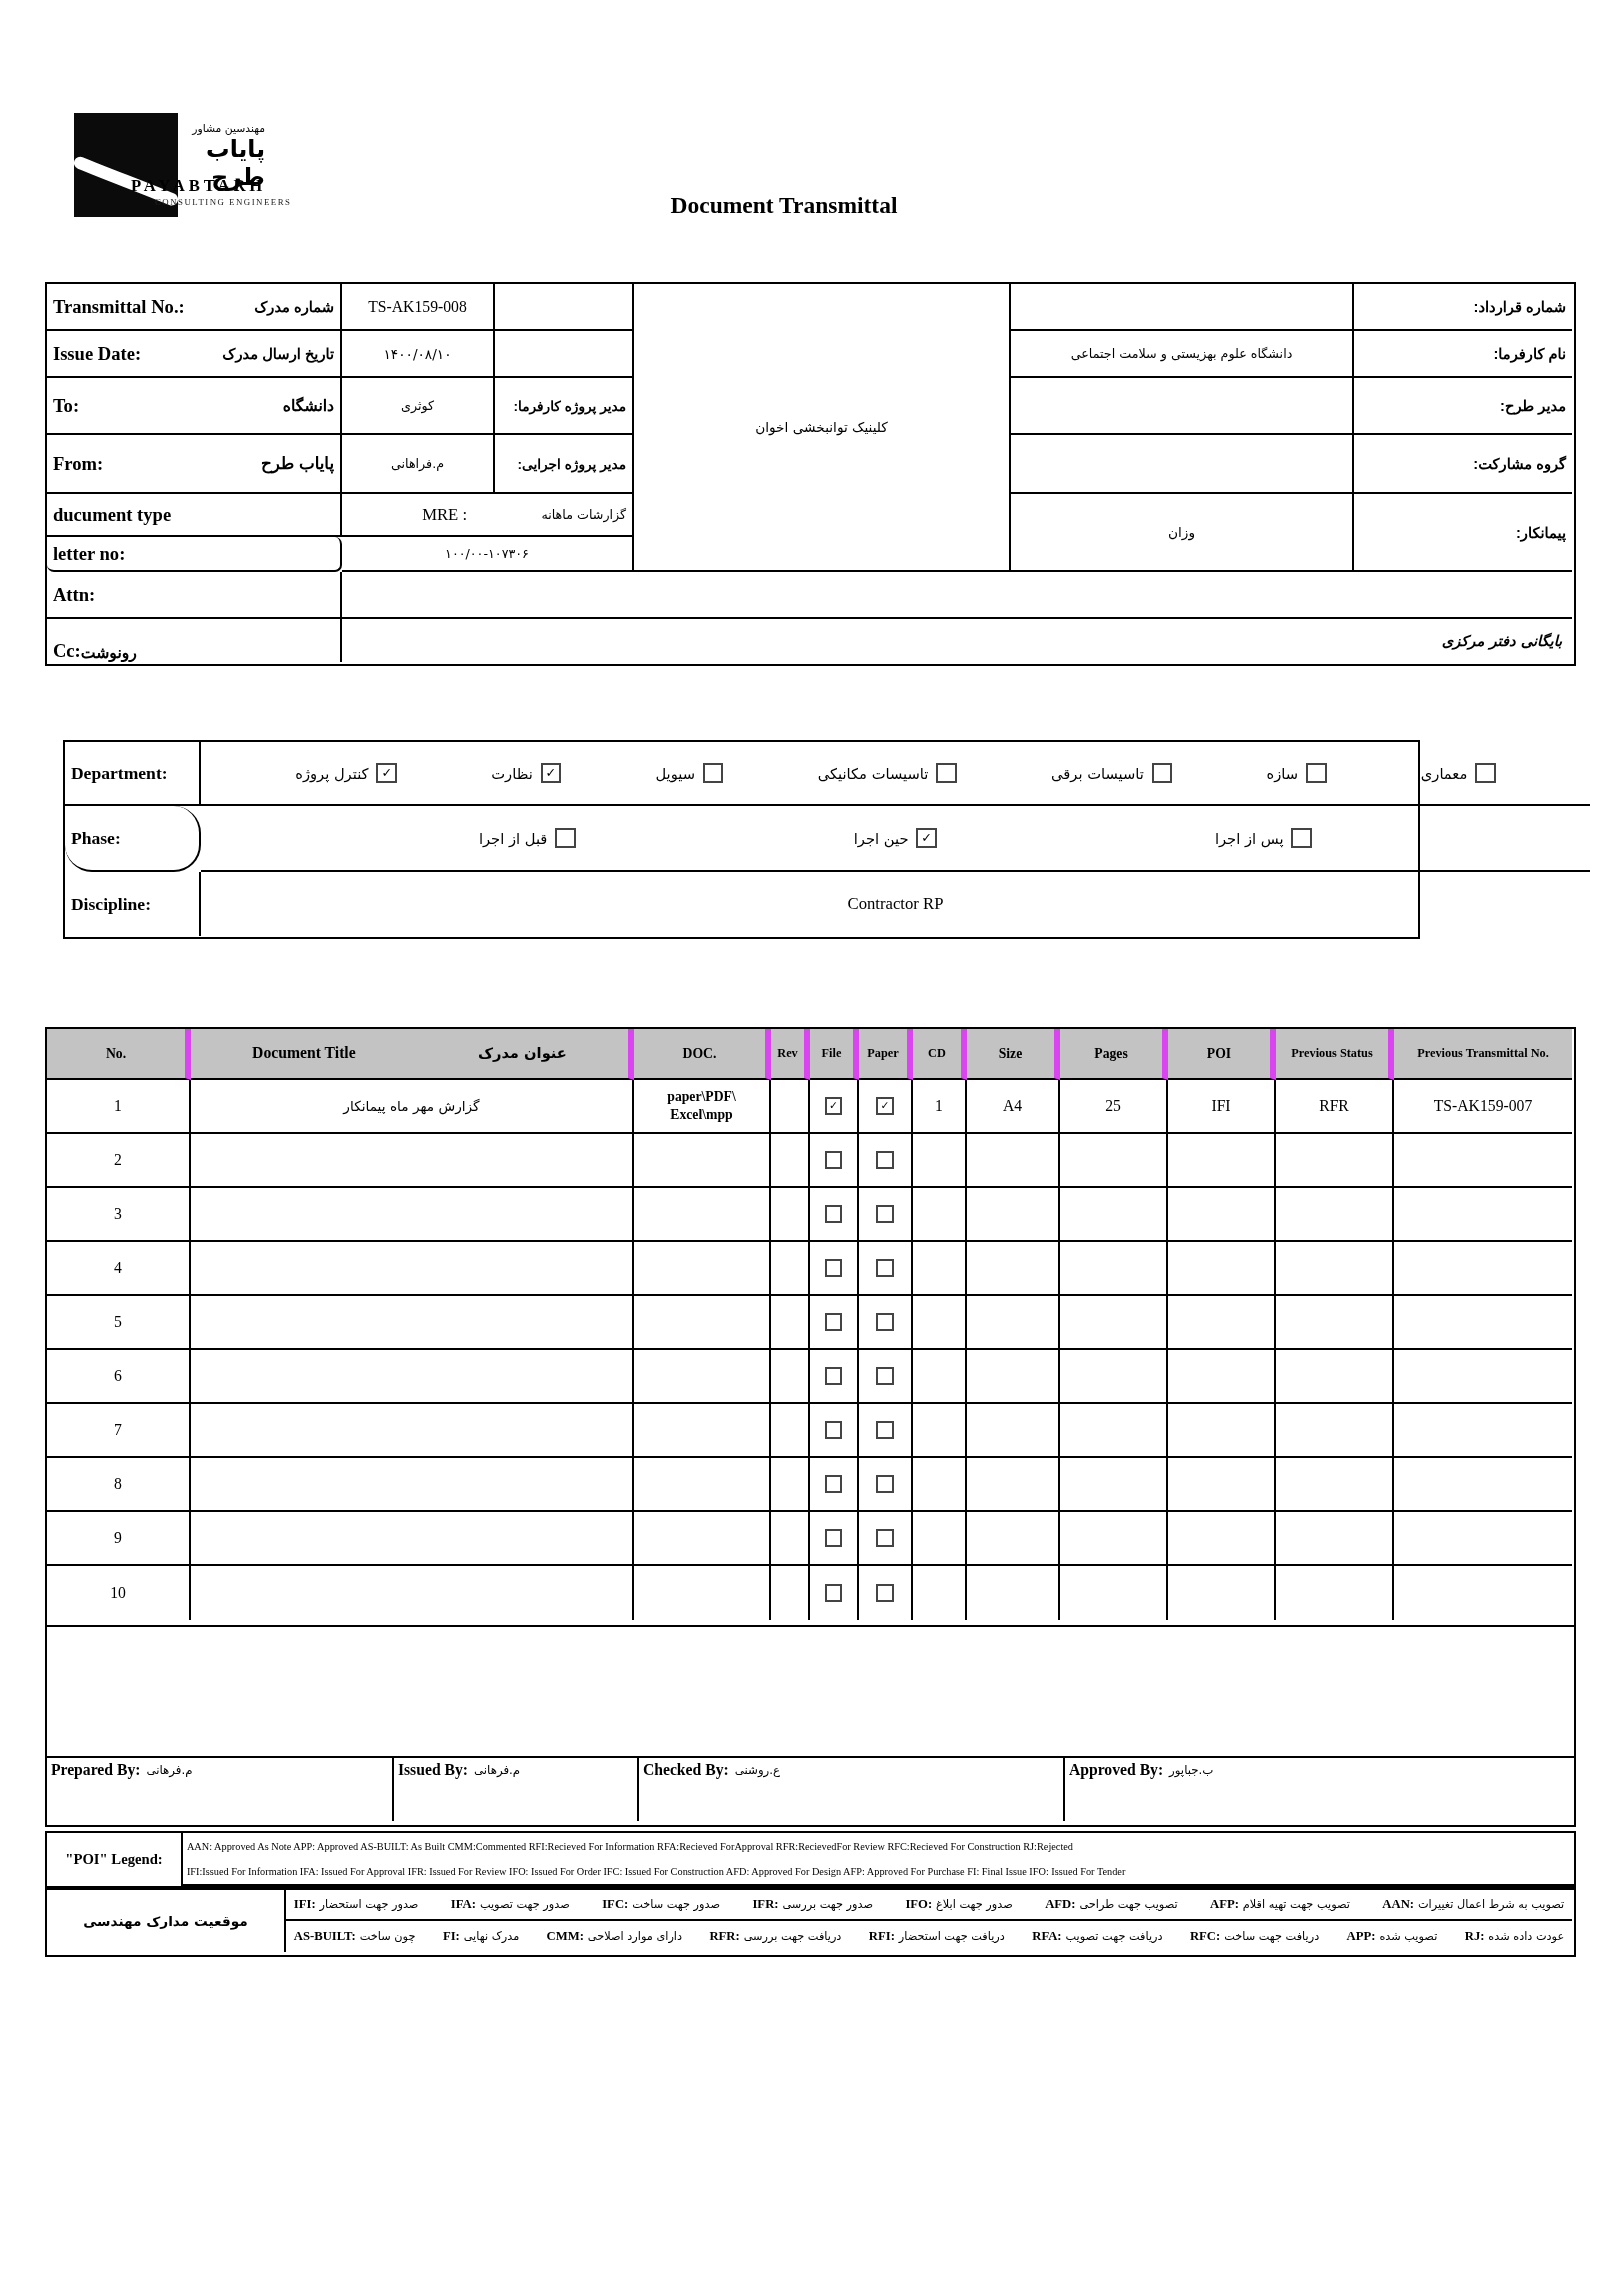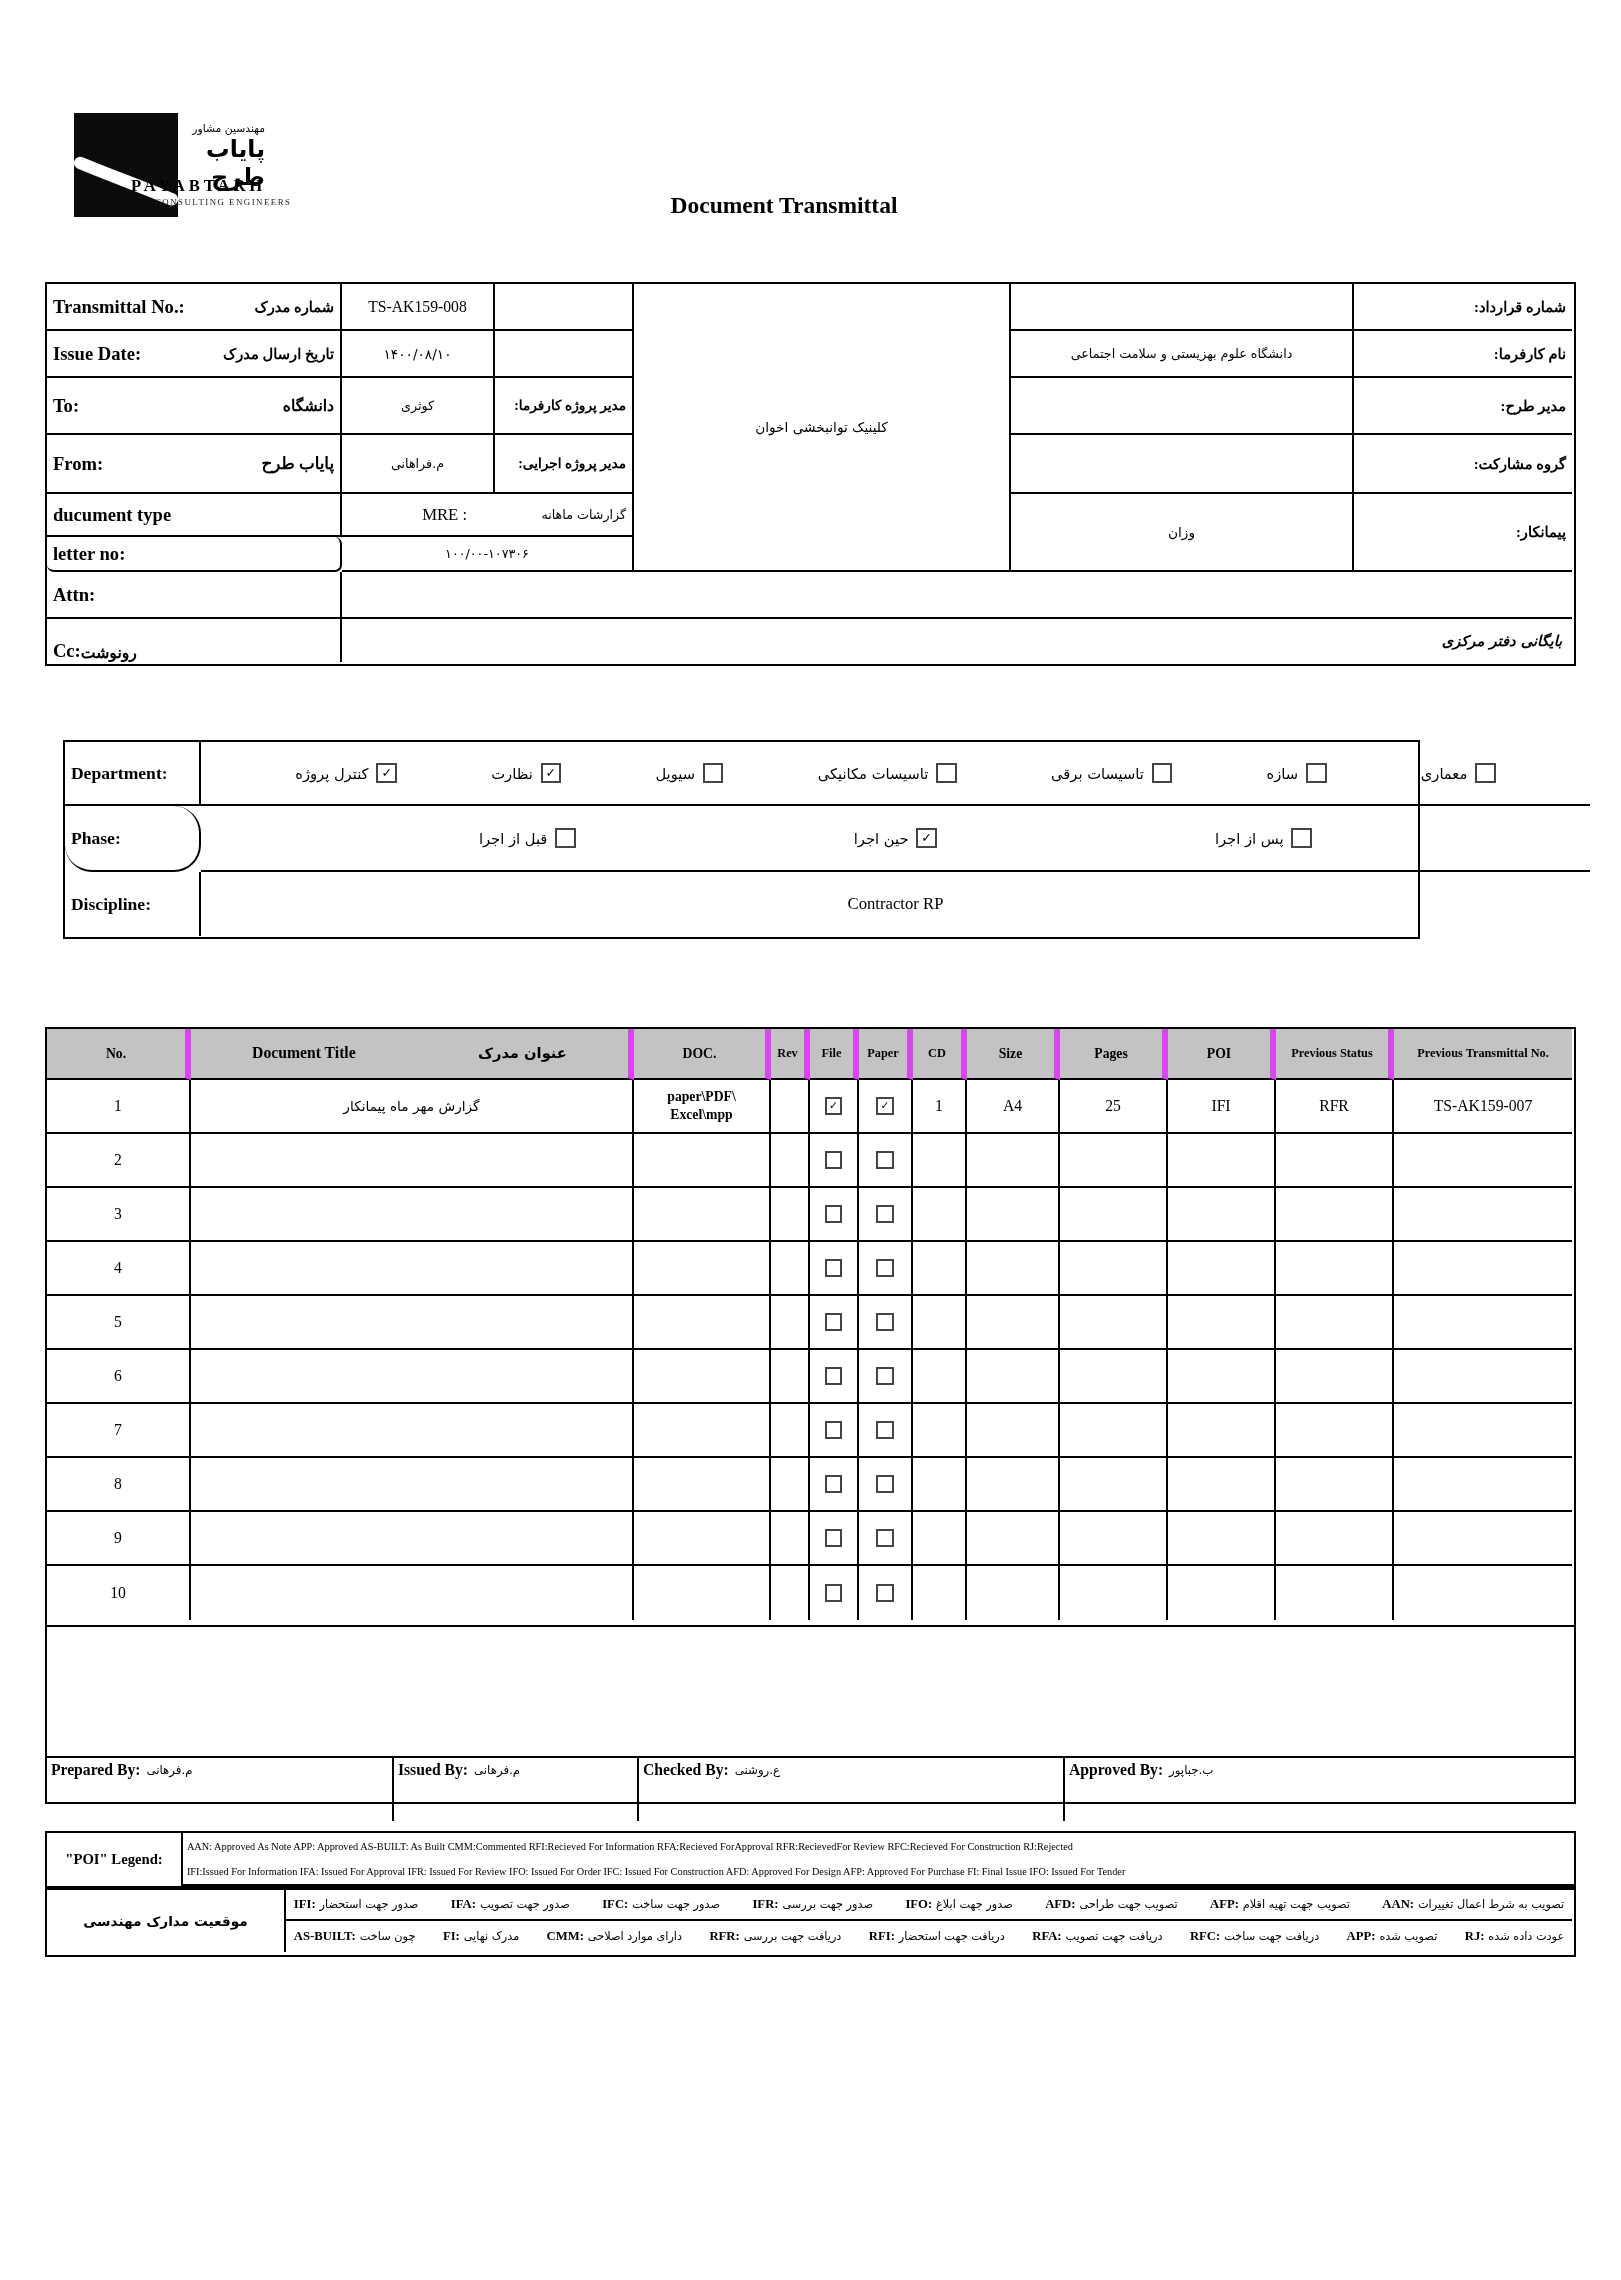--- a/index.html
+++ b/index.html
@@ -10,21 +10,21 @@
   .grid > div{box-sizing:border-box;}
   
   .cell{display:flex;align-items:center;padding:0 5.9px;overflow:hidden;}
   .br{border-right:2px solid #000;}
   .bb{border-bottom:2px solid #000;}
   .bb3{border-bottom:2.9px solid #000;}
   .ctr{justify-content:center;text-align:center;}
   .rtl{direction:rtl;text-align:right;}
   .fa{font-family:"DejaVu Sans",sans-serif;}
   .elab{font-weight:bold;font-size:18.6px;}
-  .flab{font-family:Liberation Serif, serif;font-weight:bold;font-size:14.7px;}
+  .flab{font-family:Liberation Sans, sans-serif;font-weight:bold;font-size:14.7px;}
   .val{font-size:15.7px;}
   .sp-between{justify-content:space-between;}
   
   .logo-fa-top{font-family:"DejaVu Sans",sans-serif;font-size:10.8px;}
   .logo-fa-main{font-family:"DejaVu Sans",sans-serif;font-size:23.5px;font-weight:bold;}
   .logo-en{font-weight:bold;font-size:16.7px;letter-spacing:3.9px;}
   .logo-sub{font-size:8.8px;letter-spacing:1.5px;color:#222;}
   .doc-title{font-size:23.5px;font-weight:bold;text-align:center;}
   
   .cb{width:16.7px;height:16.7px;border:2px solid #444;background:#fff;display:inline-flex;
@@ -376,21 +376,21 @@
       <div class="td nb"></div>
       <div class="td nb"></div>
       <div class="td nb"></div>
       <div class="td nb"></div>
       <div class="td nb"></div>
       <div class="td nr nb"></div>
     </div>
 
   <div class="abs" style="left:45px;top:1627px;width:1531px;height:129px;border-left:2.9px solid #000;border-right:2.9px solid #000;"></div>
 
-  <div class="abs grid" style="left:45px;top:1756px;width:1531px;height:48px;border:2.9px solid #000;
+  <div class="abs grid" style="left:45px;top:1756px;width:1531px;height:71px;border:2.9px solid #000;
        grid-template-columns:347px 245px 426px 507px;grid-template-rows:63px;">
     <div class="sig-cell">
       <span class="sig-label">Prepared By:</span>
       <span class="sig-name fa">م.فرهانی</span>
     </div>
     <div class="sig-cell">
       <span class="sig-label">Issued By:</span>
       <span class="sig-name fa">م.فرهانی</span>
     </div>
     <div class="sig-cell">

